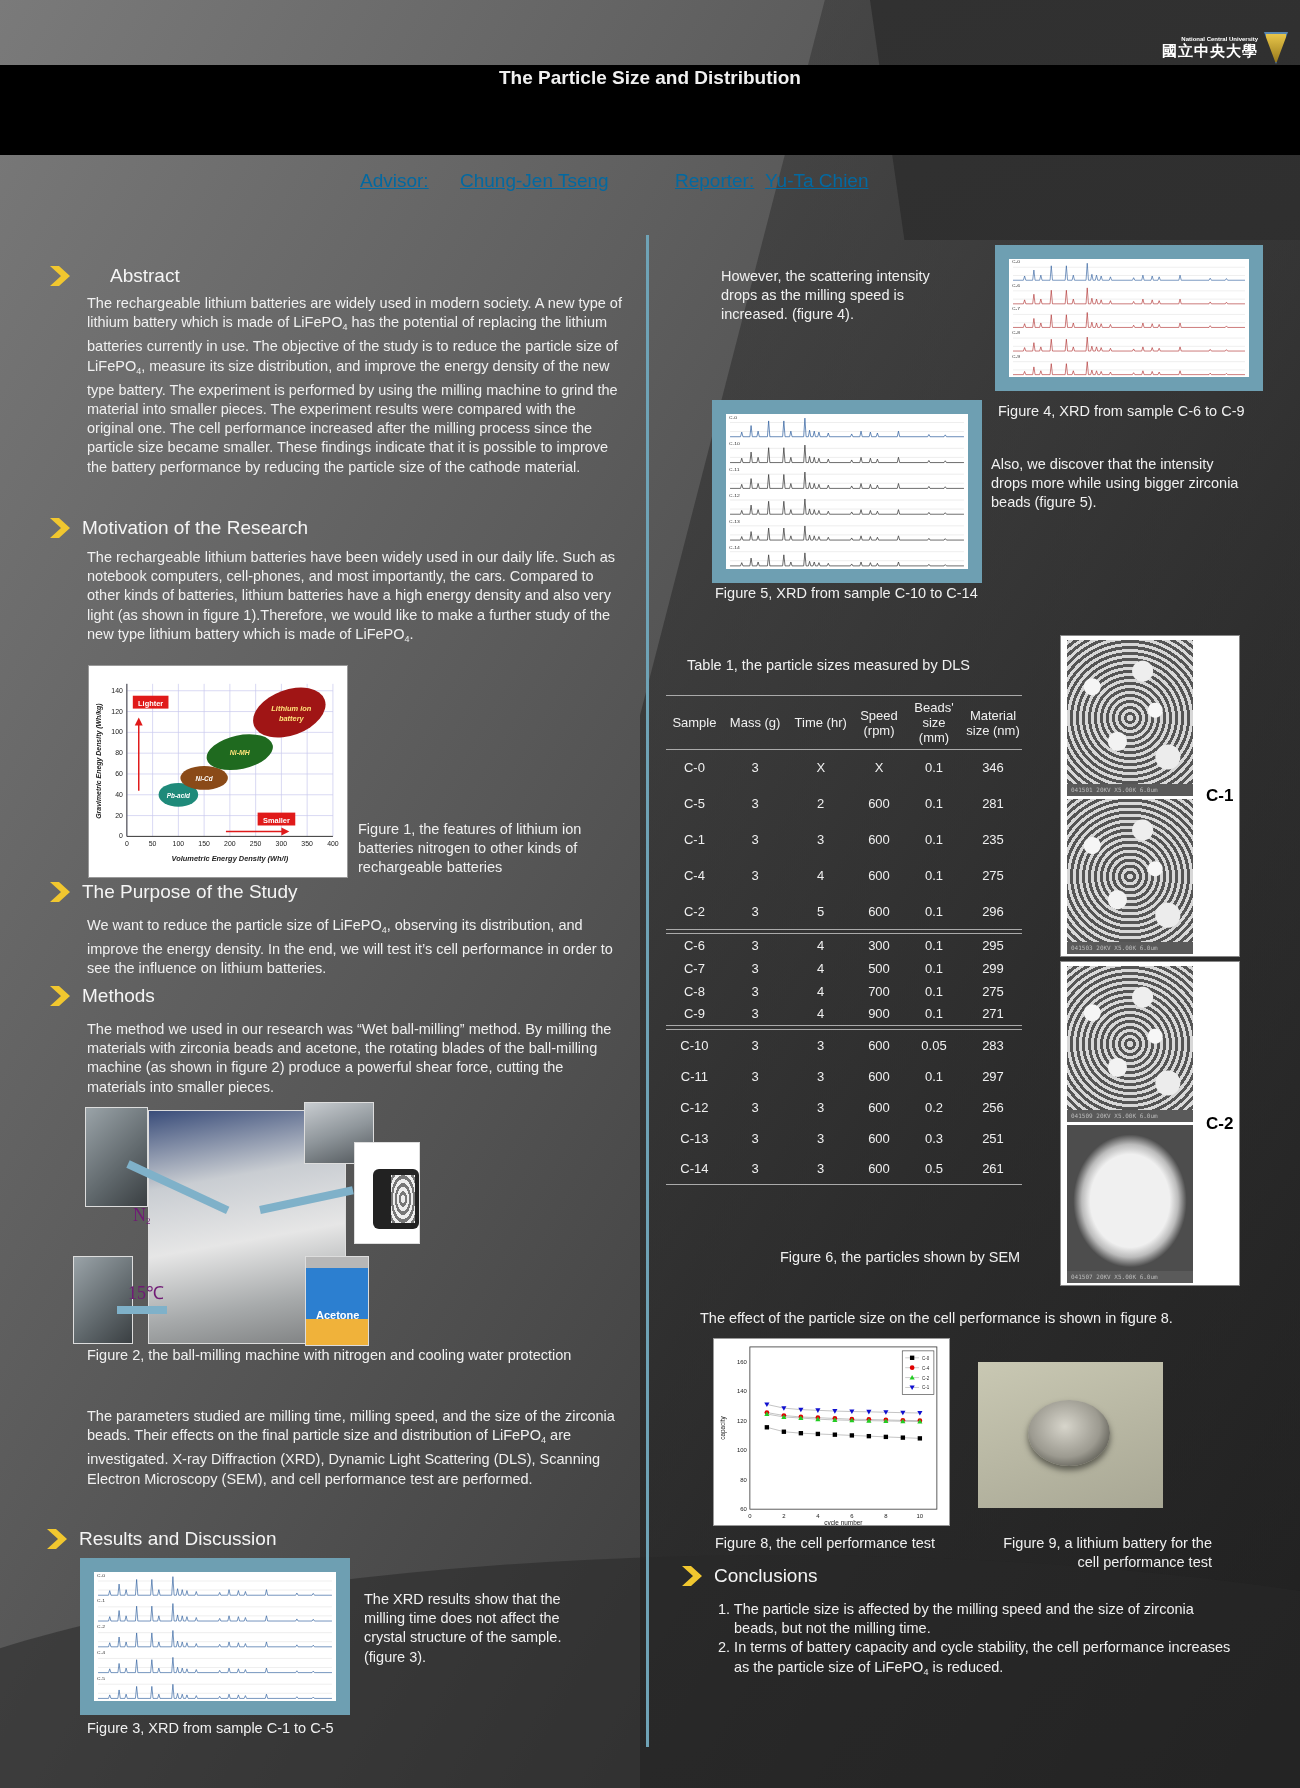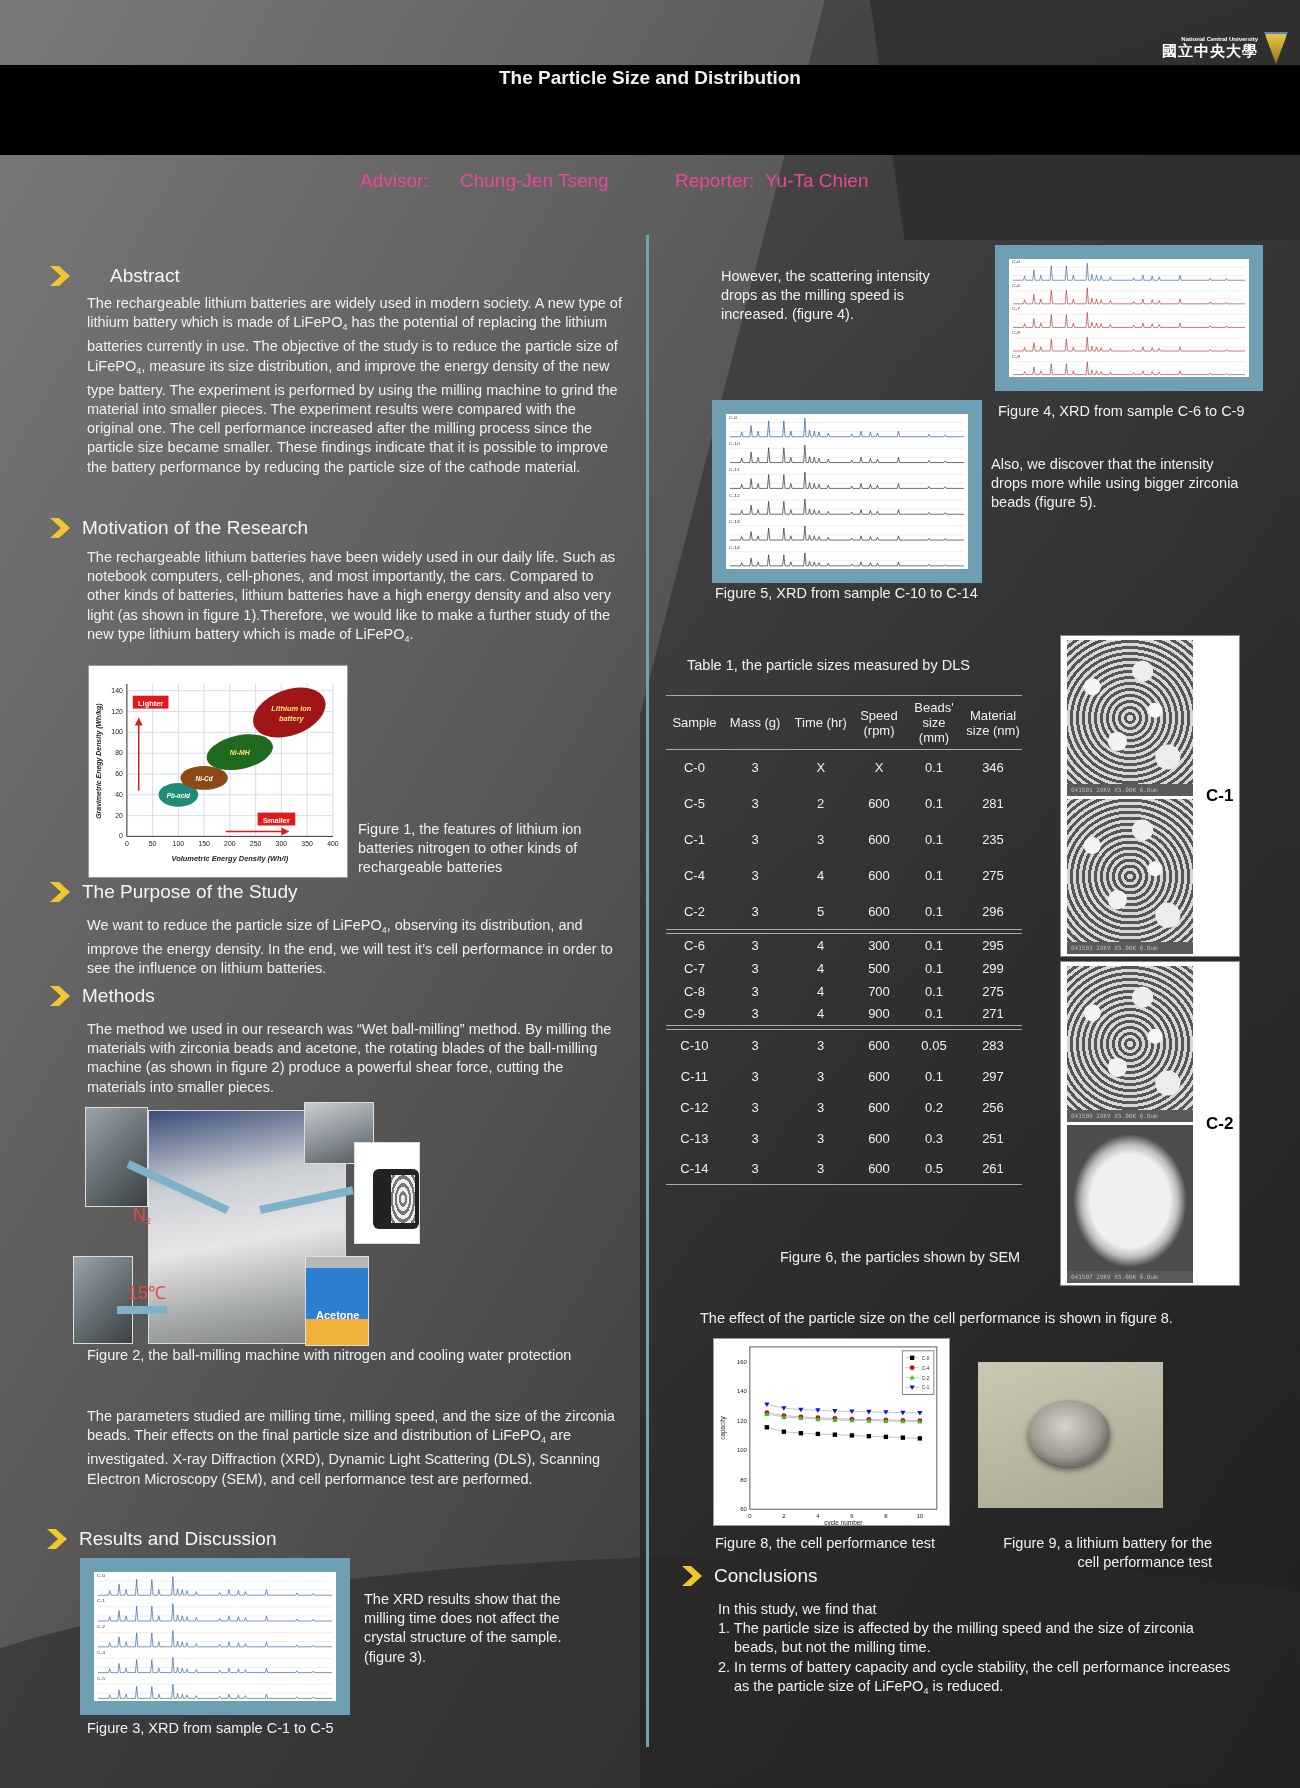--- a/index.html
+++ b/index.html
@@ -44,21 +44,21 @@
   .title-band {
     position: absolute; left: 0; top: 65px; width: 1300px; height: 90px;
     background: #000; text-align: center;
     display: flex; flex-direction: row; justify-content: center;
   }
   .title-band h1 {
     font-size: 19px; font-weight: bold; color: #f0f0f0; line-height: 25px;
   }
 
   .authors {
-    position: absolute; left: 360px; top: 168px; font-size: 19px; color: #ec4899; line-height: 25px;
+    position: absolute; left: 360px; top: 168px; font-size: 19px; color: #0369a1; line-height: 25px; text-decoration: underline;
   }
   .authors .row { display: flex; }
   .authors .lab { width: 100px; }
   .authors .lab2 { width: 90px; }
   .authors .name { width: 215px; }
 
   .divider {
     position: absolute; left: 646px; top: 235px; width: 3px; height: 1512px;
     background: #6fa3b6;
   }
@@ -89,21 +89,21 @@
   .ph-gray { background: linear-gradient(135deg, #9aa3a8, #5f676b 60%, #3a3f42); }
   .ph-light { background: linear-gradient(160deg, #c8ccd0, #8f969b 50%, #50565a); }
   .ph-lab { background: linear-gradient(170deg, #3a4d7a 0%, #c9cdd2 30%, #e6e6e6 55%, #a7aaab 80%, #7d7f80 100%); }
   .ph-can {
     background: linear-gradient(180deg, #b7b7b7 0 12%, #2c7fd0 12% 70%, #f0b23a 70% 100%);
   }
   .ph-can span { position:absolute; left: 10px; top: 52px; font-size: 11px; font-weight: bold; color: #fff; }
   .ph-diagram { background: #fff; }
   .ph-diagram .jar { position:absolute; left: 18px; top: 26px; width: 46px; height: 60px; background: #222; border-radius: 6px; }
   .ph-diagram .jar::after { content:""; position:absolute; left: 18px; top: 6px; width: 24px; height: 48px; background: repeating-radial-gradient(#eee 0 2px, #777 2px 4px); }
-  .label-red { position: absolute; color: #ef4444; font-family: Liberation Sans, sans-serif; font-size: 18px; }
+  .label-red { position: absolute; color: #701a75; font-family: Liberation Serif, serif; font-size: 18px; }
   .arrow-blue { position: absolute; height: 8px; background: #7fb1c9; transform-origin: left center; }
 
   
   .xrd-frame {
     position: absolute; background: #6e9fb2; padding: 14px;
   }
   .xrd-inner { width: 100%; height: 100%; background: #fff; position: relative; }
   .xrd-inner svg { width: 100%; height: 100%; display: block; }
 
   
@@ -640,16 +640,15 @@
 <div class="caption" style="left:980px; top:1534px; text-align:right; width:232px;">
   <div>Figure 9, a lithium battery for the</div>
   <div style="padding-right:0;">cell performance test</div>
 </div>
 
 <div class="section-head" style="left:682px; top:1565px;">
   <div class="chev"></div>
   <span>Conclusions</span>
 </div>
 <div class="para" style="left:718px; top:1600px; width:520px;">
-  <div>In this study, we find that</div>
   <div style="padding-left:16px; text-indent:-16px;">1. The particle size is affected by the milling speed and the size of zirconia beads, but not the milling time.</div>
   <div style="padding-left:16px; text-indent:-16px;"><span>2. In terms of battery capacity and cycle stability, the cell performance increases as the particle size of LiFePO</span><sub>4</sub><span> is reduced.</span></div>
 </div>
 
 </body></html>

